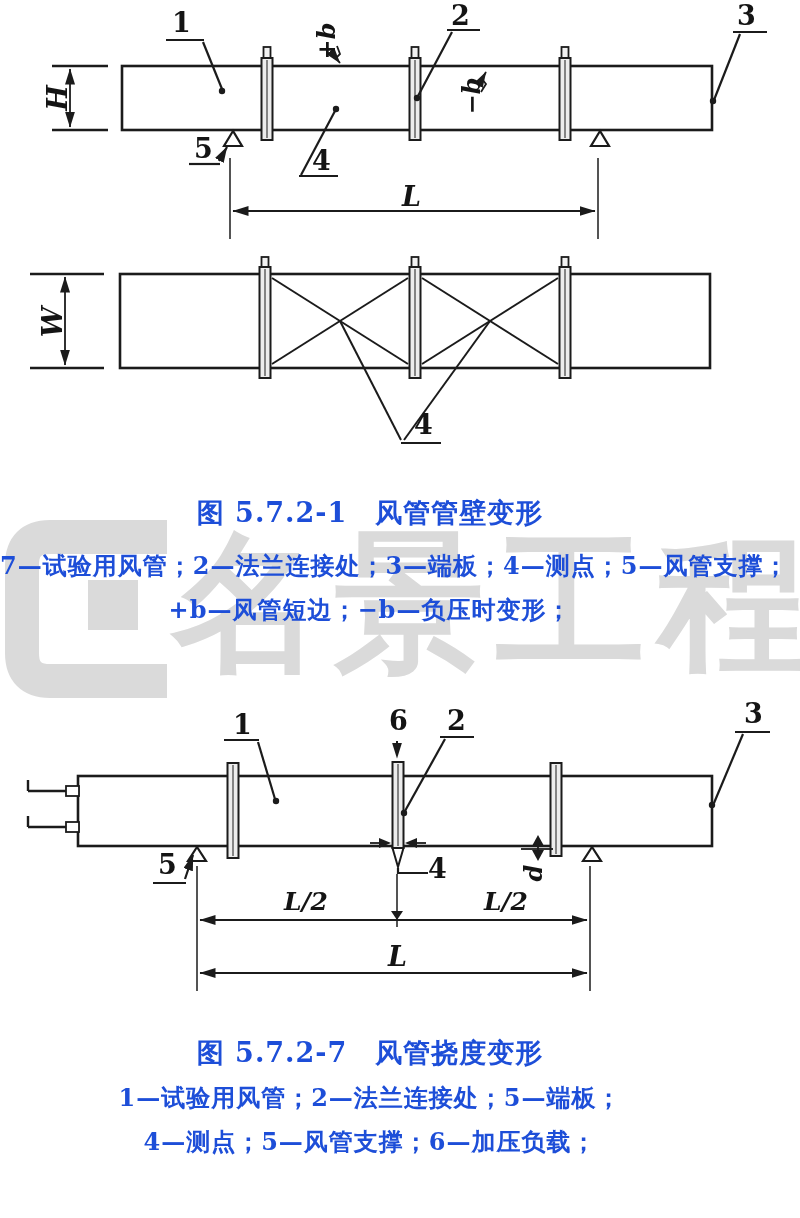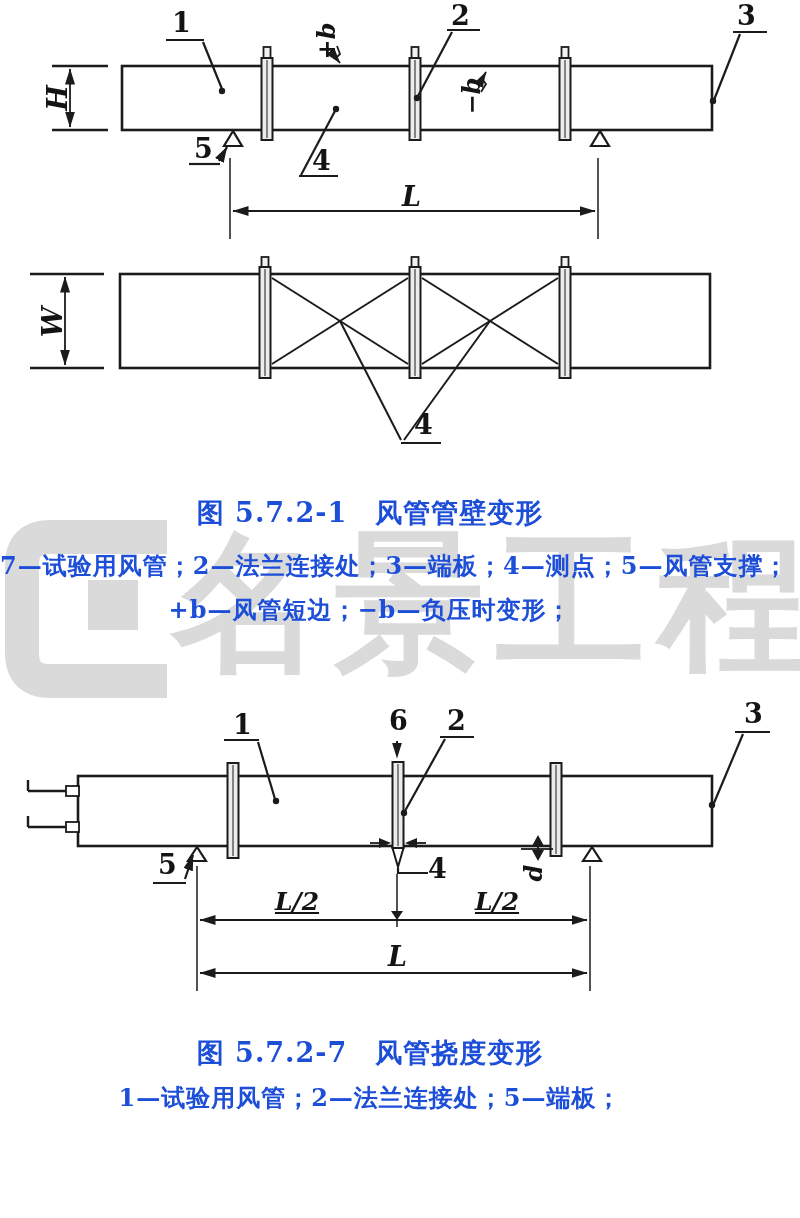--- a/index.html
+++ b/index.html
@@ -14,21 +14,21 @@
     font-family:"DejaVu Serif",serif;font-weight:700;font-size:27px;line-height:1;
     color:#141414;white-space:nowrap;
   }
   .it{font-style:italic;}
   .rot{
     display:flex;align-items:center;justify-content:center;
     width:40px;height:34px;
     transform:rotate(-90deg);transform-origin:center;
     font-style:italic;
   }
-  .ctr{text-align:center;text-decoration:underline;}
+  .ctr{text-align:right;}
   .cap{
     position:absolute;left:0;width:740px;z-index:3;text-align:center;
     font-weight:700;color:#1d4ed8;letter-spacing:1px;line-height:1.2;
     font-family:"DejaVu Serif","Liberation Serif",serif;white-space:nowrap;
   }
   .cap.title{font-size:27px;}
   .cap.leg{font-size:24px;}
   .wm-text{
     position:absolute;left:172px;top:528px;z-index:1;
     font-family:"DejaVu Sans","Liberation Sans",sans-serif;
@@ -237,14 +237,15 @@
   <div class="lbl" style="left:744px;top:700px">3</div>
   <div class="lbl" style="left:158px;top:851px">5</div>
   <div class="lbl" style="left:428px;top:855px">4</div>
   <div class="lbl rot" style="left:514px;top:856px;font-size:24px">d</div>
   <div class="lbl it ctr" style="left:266px;top:889px;width:62px;font-size:25px">L/2</div>
   <div class="lbl it ctr" style="left:466px;top:889px;width:62px;font-size:25px">L/2</div>
   <div class="lbl it" style="left:388px;top:943px">L</div>
 
   <div class="cap title" style="top:1037px">图 5.7.2-7　风管挠度变形</div>
   <div class="cap leg" style="top:1084px">1—试验用风管；2—法兰连接处；5—端板；</div>
+  <div class="cap leg" style="top:1128px">4—测点；5—风管支撑；6—加压负载；</div>
 
 </div>
 
 </body></html>

